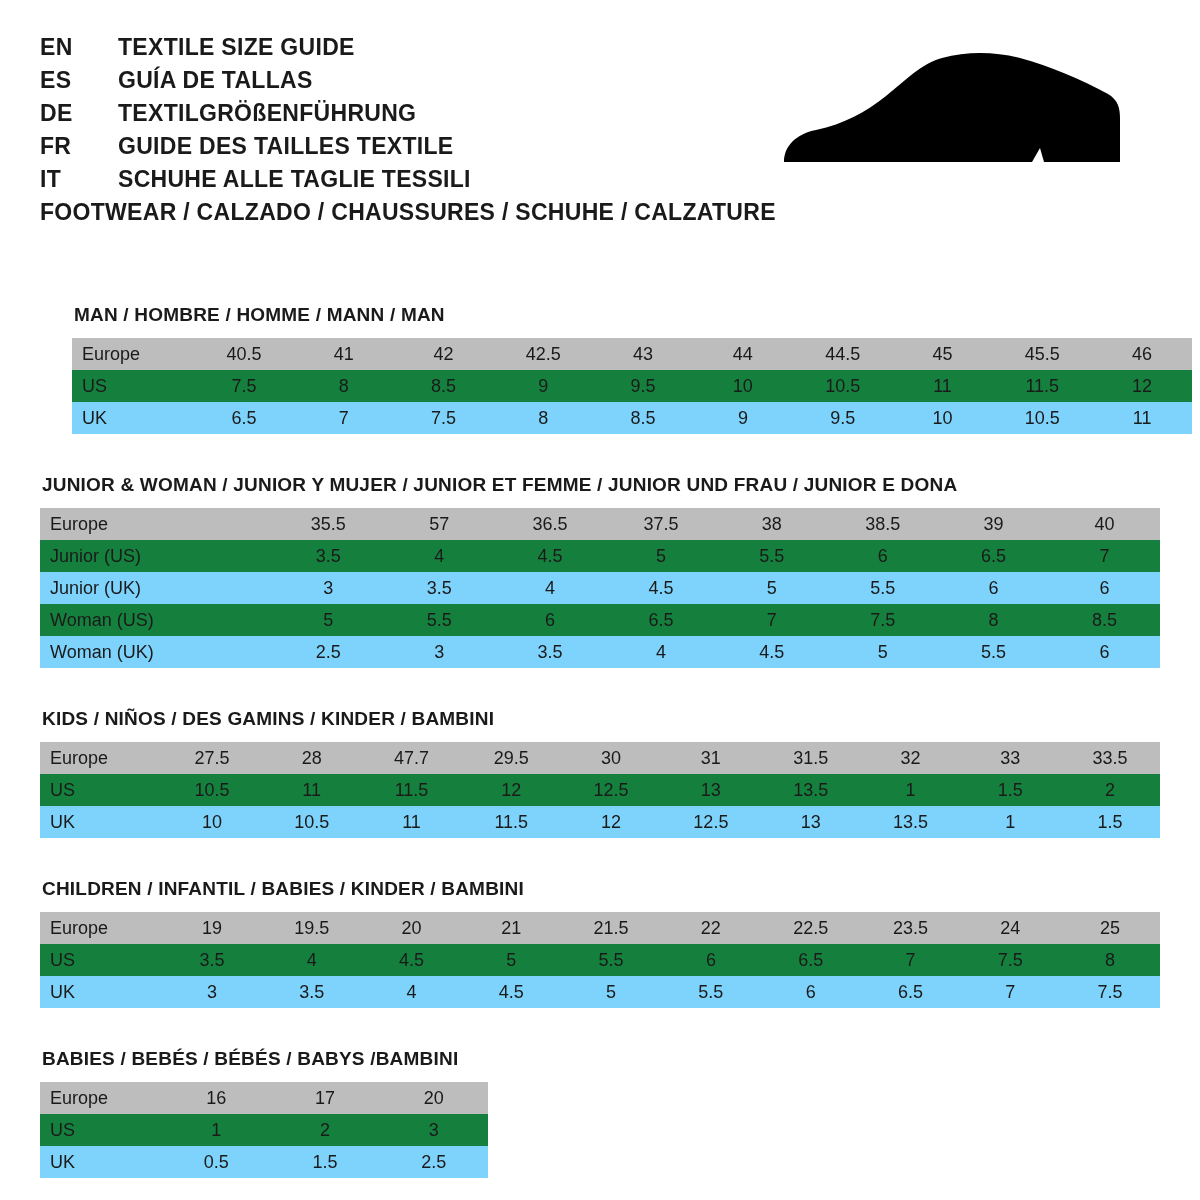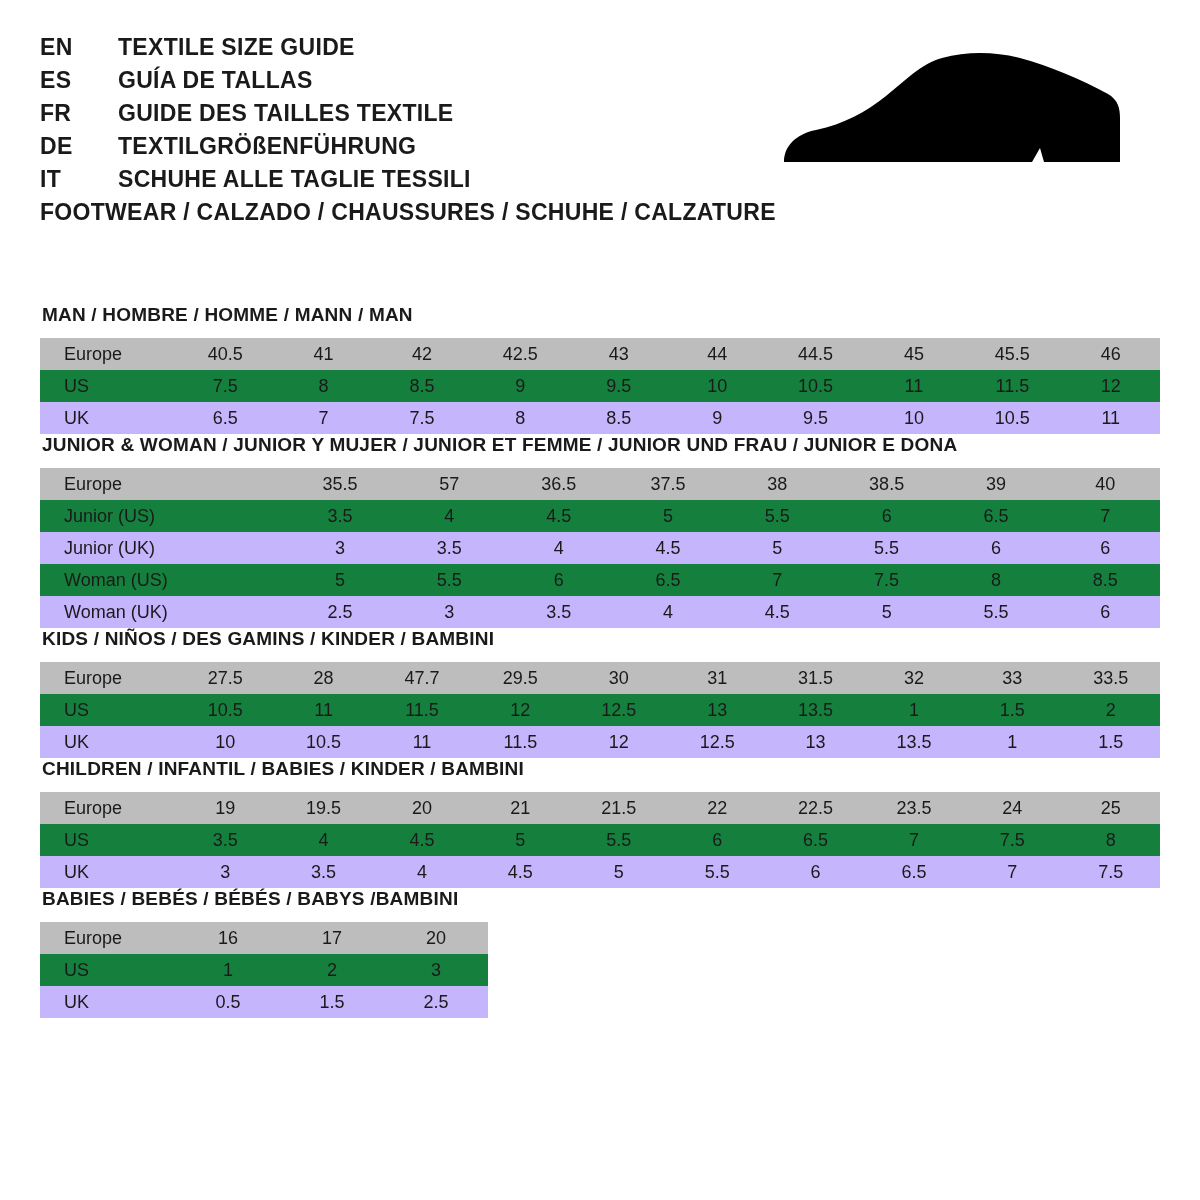--- a/index.html
+++ b/index.html
@@ -56,23 +56,25 @@
     justify-content: center;
   }
   .category-line {
     font-size: 23px;
     font-weight: bold;
     letter-spacing: .3px;
   }
 
   
   .section {
+    margin-top: 40px;
   }
   .section.first {
     margin-top: 78px;
+    margin-left: 32px;
   }
   .section-title {
     font-size: 19px;
     font-weight: bold;
     letter-spacing: .2px;
     margin: 0 0 12px 2px;
   }
   table.size-table {
     border-collapse: collapse;
     table-layout: fixed;
@@ -86,29 +88,29 @@
   }
   table.size-table td {
     height: 32px;
     text-align: center;
     vertical-align: middle;
     padding: 0;
     color: #1a1a1a;
   }
   table.size-table td.rowlabel {
     text-align: left;
-    padding-left: 24px;
+    padding-left: 10px;
     width: 112px;
   }
   tr.head td {
     background: #bdbdbd;
     font-weight: normal;
   }
   tr.odd td {
-    background: #c4b5fd;
+    background: #7dd3fc;
   }
   tr.even td {
     background: #15803d;
   }
 </style>
 </head>
 <body>
 
 <div class="page">
 
@@ -116,26 +118,26 @@
     <div class="lang-block">
       <div class="lang-row">
         <span class="lang-code">EN</span>
         <span class="lang-title">TEXTILE SIZE GUIDE</span>
       </div>
       <div class="lang-row">
         <span class="lang-code">ES</span>
         <span class="lang-title">GUÍA DE TALLAS</span>
       </div>
       <div class="lang-row">
+        <span class="lang-code">DE</span>
+        <span class="lang-title">TEXTILGRÖßENFÜHRUNG</span>
+      </div>
+      <div class="lang-row">
         <span class="lang-code">FR</span>
         <span class="lang-title">GUIDE DES TAILLES TEXTILE</span>
-      </div>
-      <div class="lang-row">
-        <span class="lang-code">DE</span>
-        <span class="lang-title">TEXTILGRÖßENFÜHRUNG</span>
       </div>
       <div class="lang-row">
         <span class="lang-code">IT</span>
         <span class="lang-title">SCHUHE ALLE TAGLIE TESSILI</span>
       </div>
     </div>
 
     <div class="shoe-wrap">
       <svg width="340" height="130" viewBox="0 0 340 130">
         <path fill="#000000" d="M2 112 C2 96 14 84 34 80 C62 74 84 62 104 46 C122 32 138 14 160 8 C186 1 214 2 238 8 C268 16 300 30 326 44 C336 50 338 58 338 68 L338 112 L262 112 L258 98 L250 112 Z"></path>

